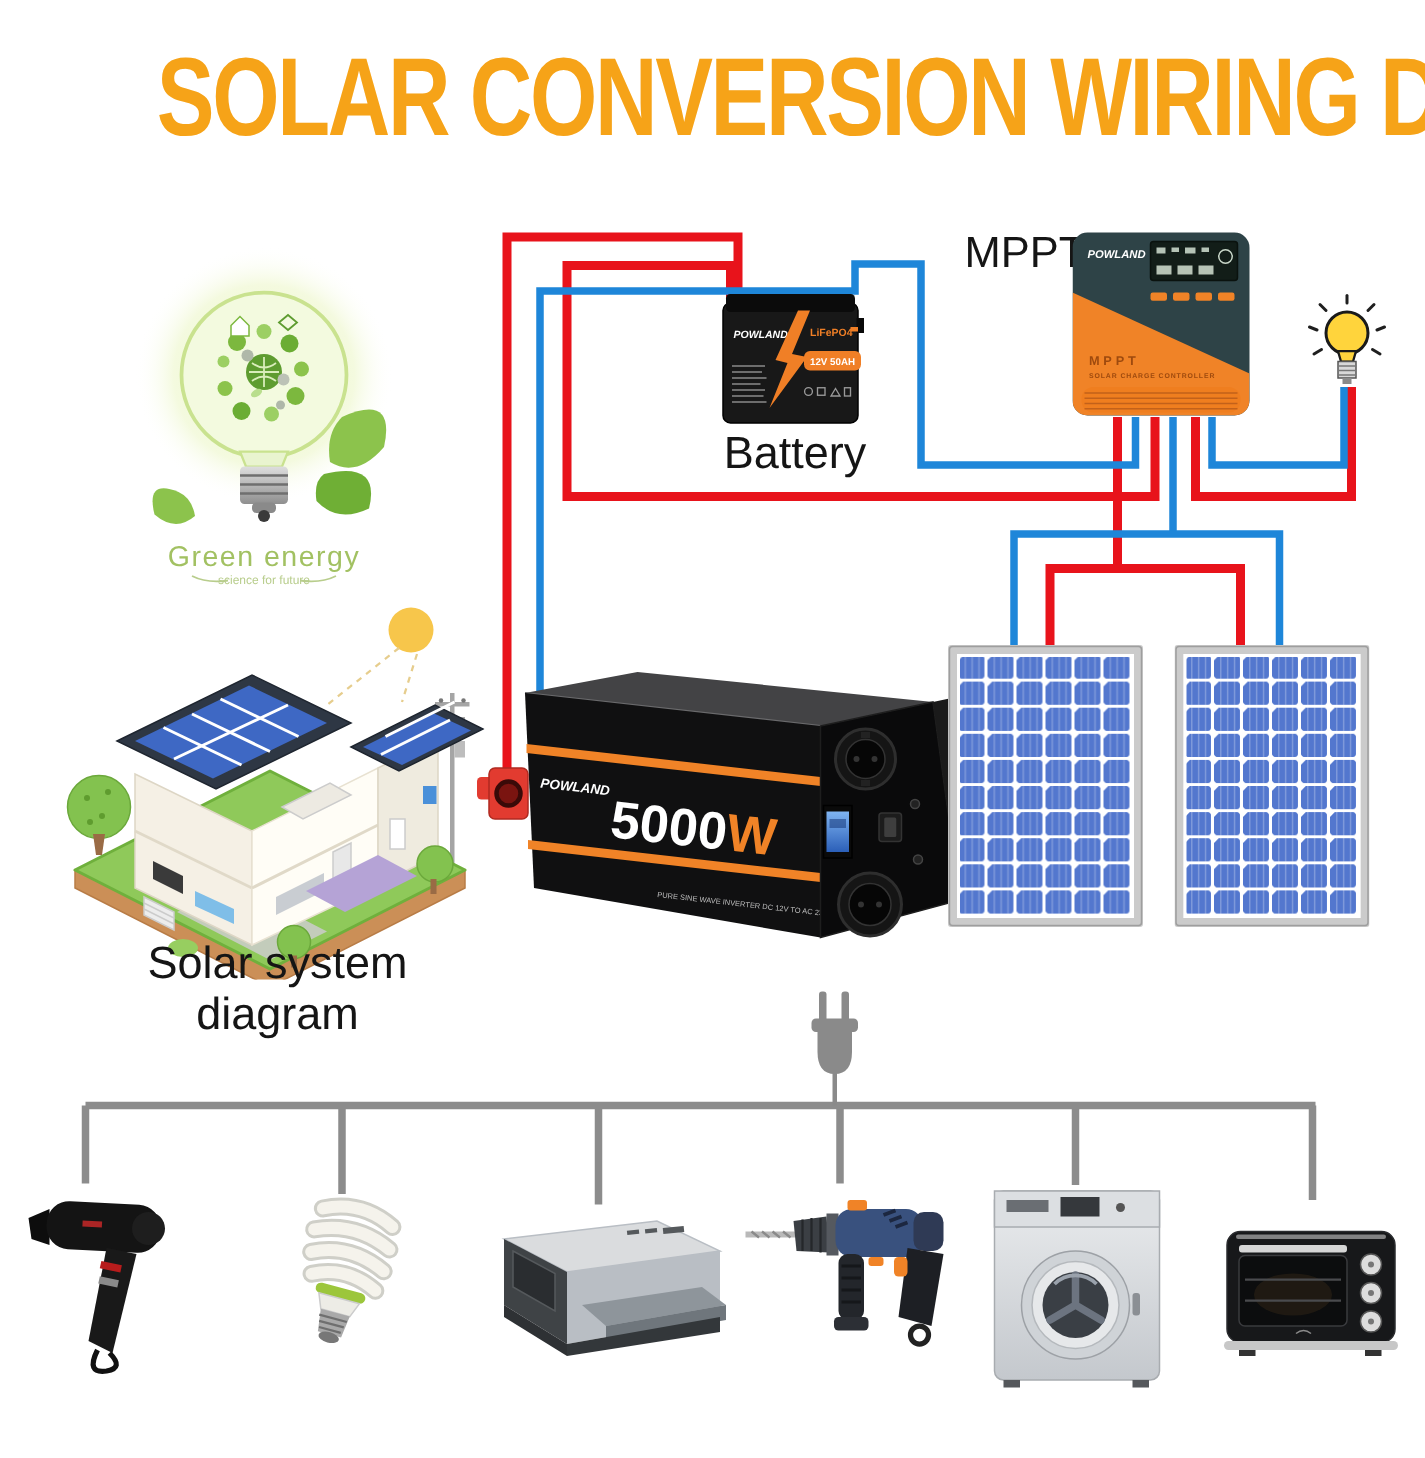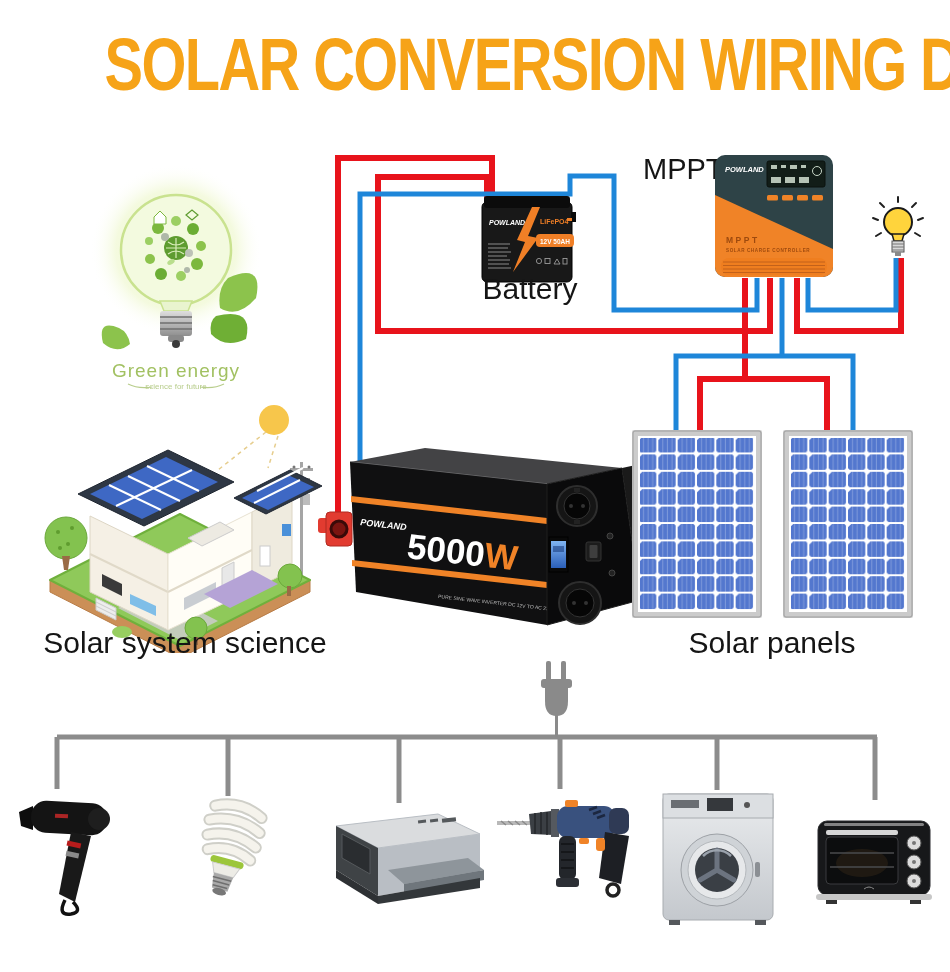--- a/index.html
+++ b/index.html
@@ -123,21 +123,21 @@
         <line x1="8" y1="74" x2="31" y2="74"></line>
       </g>
       <g stroke="#9A9A9A" fill="none" stroke-width="0.9">
         <circle cx="59" cy="67" r="2.6"></circle>
           <rect x="65" y="64.5" width="5" height="5"></rect>
         <path d="M74,70 l3,-5 l3,5 z"></path>
           <rect x="83" y="64.5" width="4" height="5.5"></rect>
       </g>
     </svg>
   </div>
-  <div class="abs lbl" style="left:430px;top:272px;width:200px">Battery</div>
+  <div class="abs lbl" style="left:430px;top:286px;width:200px">Battery</div>
 
   <div class="abs lbl" style="left:643px;top:153px;width:72px;font-size:29px">MPPT</div>
   <div class="abs" style="left:715px;top:151px">
     <svg width="120" height="132" viewBox="0 0 120 132">
       <defs>
           <clipPath id="mpptclip">
             <rect x="0" y="4" width="118" height="122" rx="10"></rect>
           </clipPath>
         </defs>
       <rect x="0" y="4" width="118" height="122" rx="10" fill="#2E4347"></rect>
@@ -258,21 +258,21 @@
         <rect x="156" y="239" width="4" height="8" fill="#9A6B45"></rect>
         <ellipse cx="84" cy="234" rx="10" ry="6" fill="#97CE60"></ellipse>
       </g>
       <g>
         <polygon points="58,200 78,210 78,222 58,212" fill="#EDEDED" stroke="#CCC"></polygon>
         <line x1="58" y1="204" x2="78" y2="214" stroke="#CCC"></line>
           <line x1="58" y1="208" x2="78" y2="218" stroke="#CCC"></line>
       </g>
     </svg>
   </div>
-  <div class="abs lbl" style="left:40px;top:626px;width:290px">Solar system science</div>
+  <div class="abs lbl" style="left:40px;top:626px;width:290px">Solar system diagram</div>
 
   <div class="abs" style="left:318px;top:440px">
     <svg width="330" height="200" viewBox="0 0 330 200">
       <defs>
         <linearGradient id="lcdblue" x1="0" y1="0" x2="0" y2="1">
           <stop offset="0%" stop-color="#7FB4F2"></stop>
             <stop offset="100%" stop-color="#2B5FB8"></stop>
         </linearGradient>
       </defs>
       <polygon points="32,22 107,8 304,28 229,44" fill="#434345"></polygon>
@@ -361,21 +361,20 @@
           </g>
         </pattern>
       </defs>
       <rect x="0" y="0" width="130" height="188" rx="2" fill="#CBCBCB"></rect>
       <rect x="1" y="1" width="128" height="186" rx="2" fill="none" stroke="#9E9E9E"></rect>
       <rect x="6" y="6" width="118" height="176" fill="#EDEDED"></rect>
       <rect x="7" y="7" width="116" height="174" fill="url(#cellsP2)"></rect>
       <rect x="7" y="7" width="116" height="174" fill="none" stroke="#FFFFFF" stroke-width="2"></rect>
     </svg>
   </div>
-  <div class="abs lbl" style="left:672px;top:626px;width:200px">Solar panels</div>
 
   <div class="abs" style="left:15px;top:790px">
     <svg width="110" height="130" viewBox="0 0 110 130">
       <polygon points="4,22 18,16 18,40 6,36" fill="#0D0D0D"></polygon>
       <rect x="16" y="12" width="76" height="32" rx="15" fill="#141414" transform="rotate(3 54 28)"></rect>
       <rect x="40" y="24" width="13" height="4" fill="#C62828" opacity="0.85" transform="rotate(3 46 26)"></rect>
       <circle cx="84" cy="29" r="11" fill="#1E1E1E"></circle>
       <polygon points="56,42 76,46 60,112 44,104" fill="#191919"></polygon>
       <rect x="52" y="52" width="14" height="5" fill="#B71C1C" transform="rotate(12 59 54)"></rect>
       <rect x="51" y="62" width="13" height="5" fill="#8A8A8A" transform="rotate(12 57 64)"></rect>

